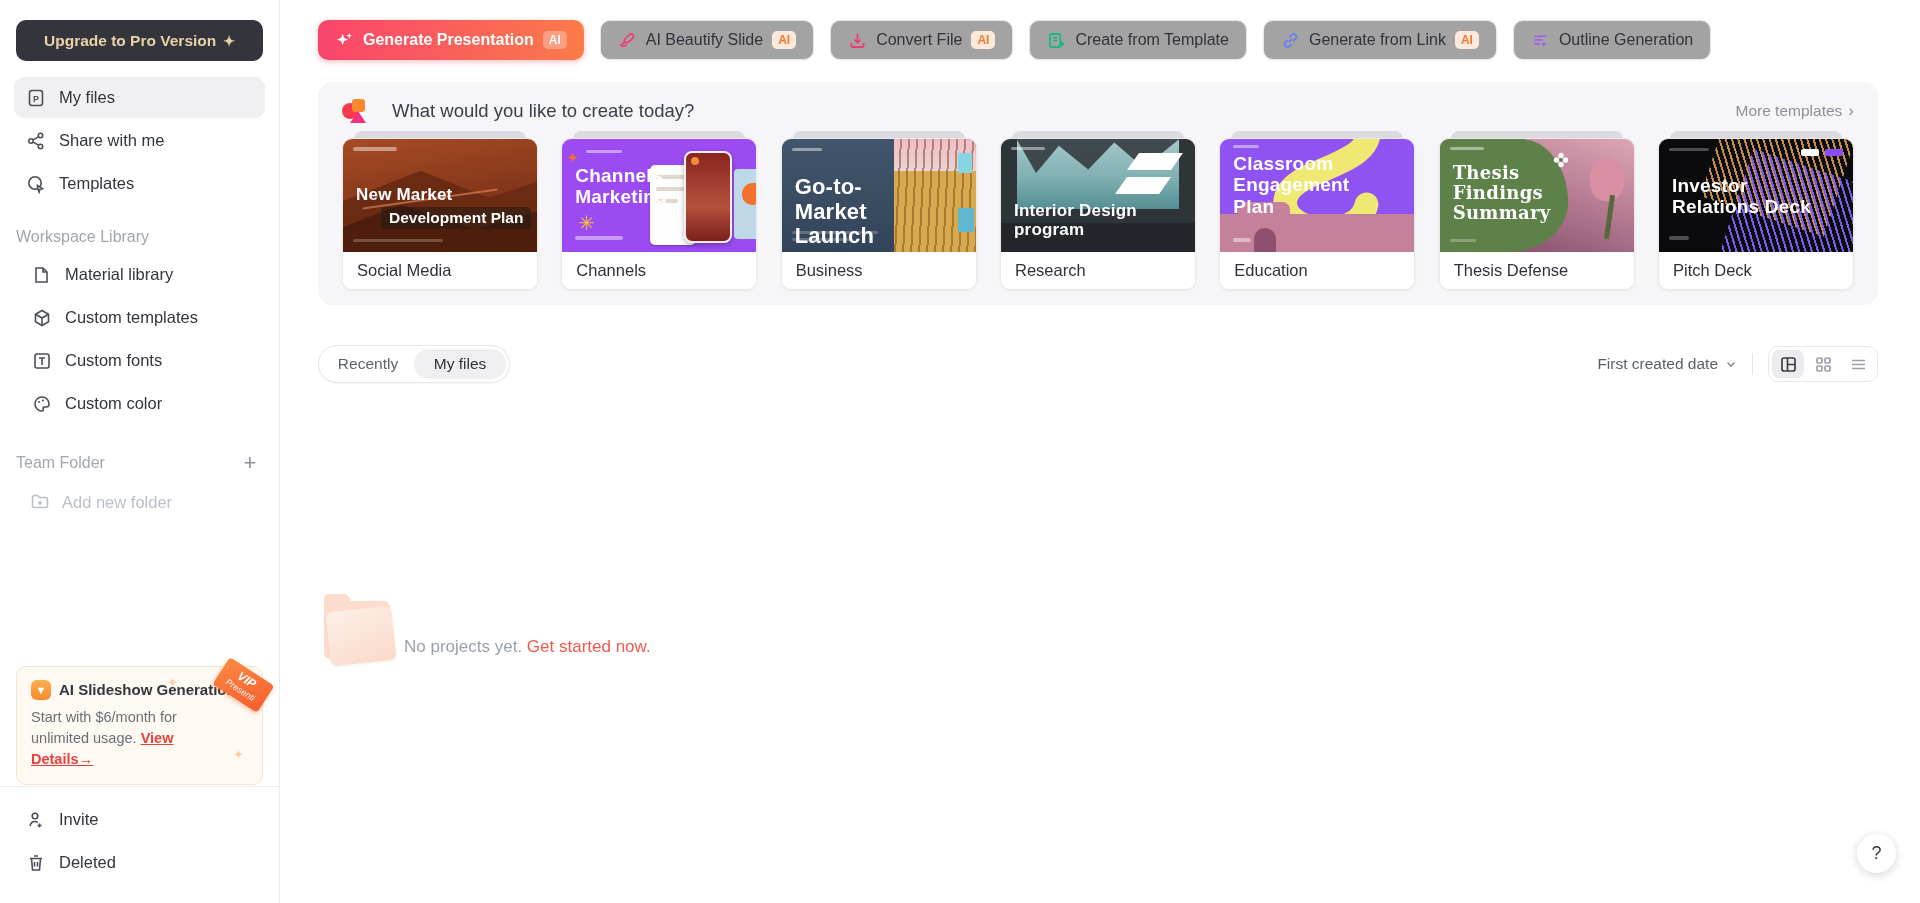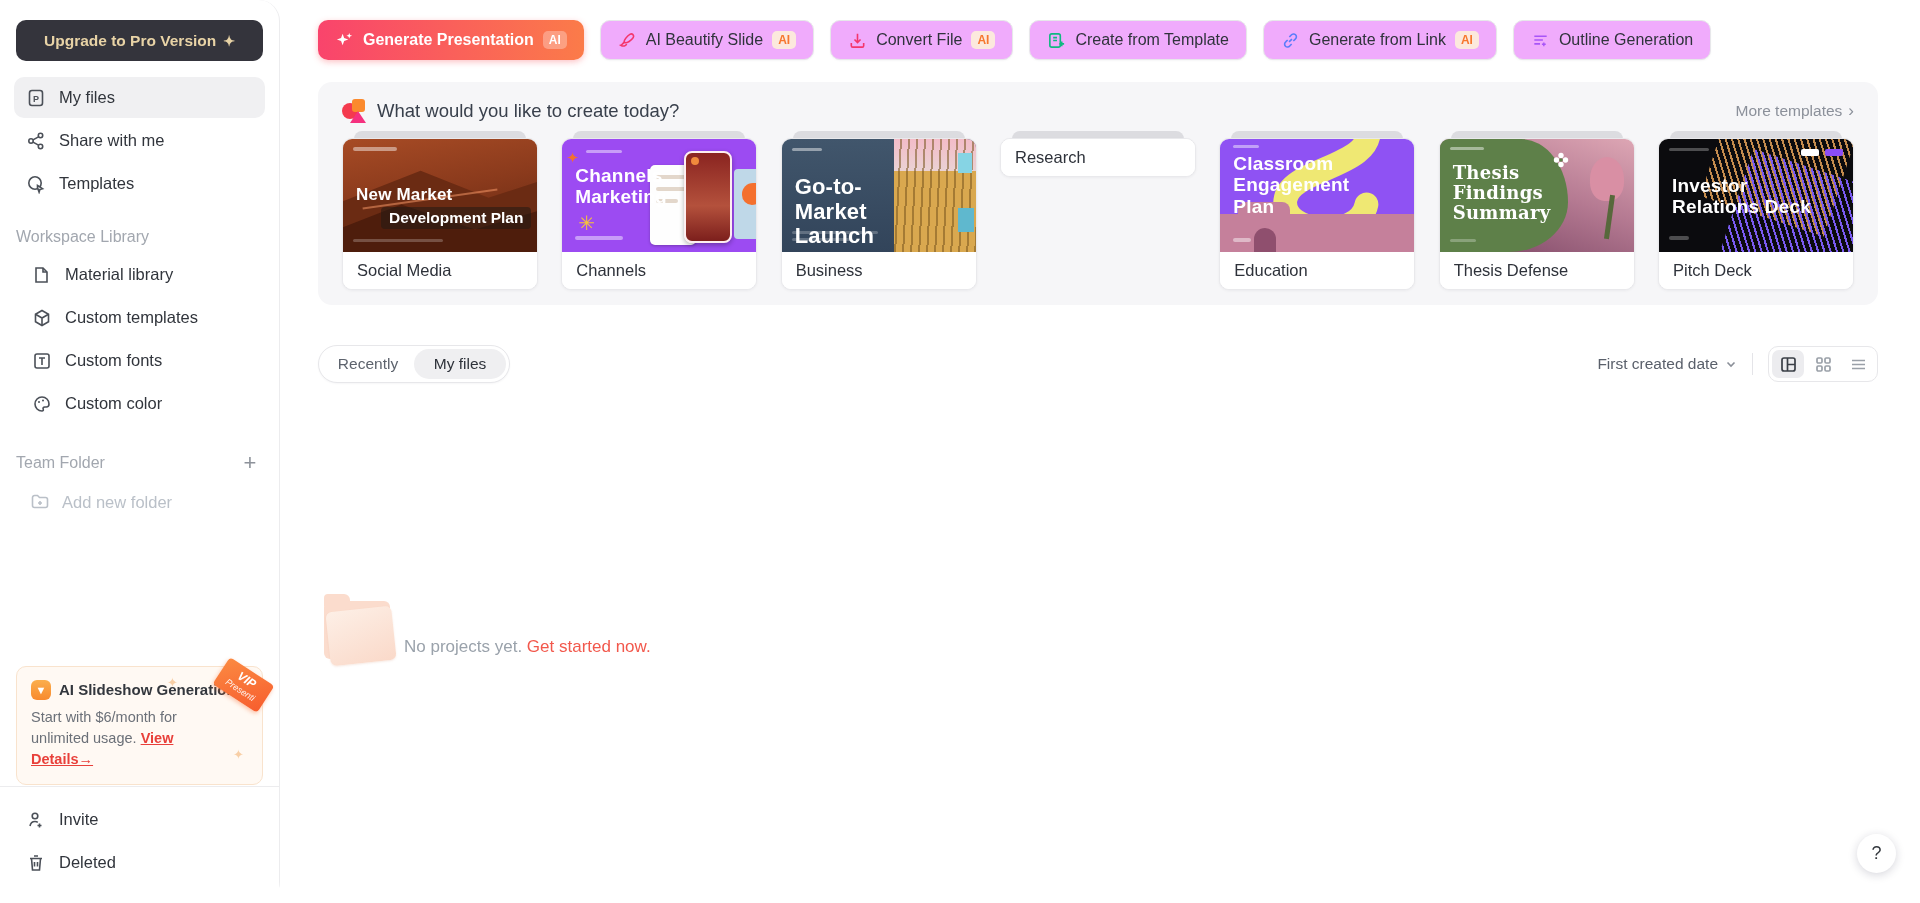--- a/index.html
+++ b/index.html
@@ -1,20 +1,20 @@
 <!DOCTYPE html>
 <html><head>
 <meta charset="utf-8">
 <style>
   * { margin:0; padding:0; box-sizing:border-box; }
   html,body { width:1920px; height:903px; overflow:hidden; }
   body { font-family:"Liberation Sans", sans-serif; background:#fff; color:#2f333b; position:relative; }
 
   
-  .sidebar { position:absolute; left:0; top:0; width:280px; height:903px; background:#fff; border-right:1px solid #ececee;border-radius:21px; }
+  .sidebar { position:absolute; left:0; top:0; width:280px; height:903px; background:#fff; border-right:1px solid #ececee; }
   .upgrade-btn { margin:20px 16px 16px; height:41px; background:#34343c; border-radius:10px; color:#E8D3A6; font-size:15.5px; font-weight:600; display:flex; align-items:center; justify-content:center; gap:7px; cursor:pointer; }
   .upgrade-star { color:#E8D3A6; font-size:14px; }
   .nav { padding:0 14px; }
   .nav-item { height:41px; border-radius:10px; display:flex; align-items:center; gap:13px; padding:0 11px; font-size:16.5px; color:#31353c; cursor:pointer; margin-bottom:2px; }
   .nav-item.active { background:#f0f0f2; }
   .nav-item .ic { width:21px; height:21px; flex:0 0 21px; color:#4b5058; display:flex; align-items:center; justify-content:center; }
   .nav-item .ic svg { width:20px; height:20px; }
   .section-title { margin:24px 0 8px 16px; font-size:16px; color:#A2A7AF; }
   .nav.indent { padding-left:20px; }
   .team-row { display:flex; align-items:center; justify-content:space-between; margin:26px 16px 10px 16px; }
@@ -36,29 +36,29 @@
   .promo-spark { position:absolute; color:#F8CFA6; font-size:13px; }
   .spark1 { top:8px; right:84px; }
   .spark2 { bottom:22px; right:18px; }
 
   .sidebar-footer { position:absolute; left:0; right:0; bottom:0; border-top:1px solid #ececee; padding:12px 14px 18px; background:#fff; }
 
   
   .main { position:absolute; left:281px; top:0; width:1639px; height:903px; padding:20px 42px 0 37px; }
 
   .toolbar { display:flex; gap:16px; align-items:center; }
-  .tbtn { height:40px; border-radius:10px; display:flex; align-items:center; gap:9px; padding:0 17px; font-size:16px; font-weight:500; color:#2f333b; background:#f0abfc; border:1px solid #e7e7ea; box-shadow:0 1px 2px rgba(20,20,40,.04); cursor:pointer; white-space:nowrap; }
+  .tbtn { height:40px; border-radius:10px; display:flex; align-items:center; gap:9px; padding:0 17px; font-size:16px; font-weight:500; color:#2f333b; background:#a3a3a3; border:1px solid #e7e7ea; box-shadow:0 1px 2px rgba(20,20,40,.04); cursor:pointer; white-space:nowrap; }
   .tbtn .ic { display:flex; } .tbtn .ic svg { width:19px; height:19px; }
   .tbtn.primary { background:linear-gradient(90deg,#F9446C,#FB7B49); border:none; color:#fff; font-weight:600; box-shadow:0 2px 6px rgba(249,80,90,.35); }
   .ai-badge { font-size:12px; font-weight:bold; padding:2px 6px; border-radius:5px; background:#FCE9DD; color:#F7772E; line-height:1.2; }
   .tbtn.primary .ai-badge { background:rgba(255,255,255,.30); color:#fff; }
 
   .banner { margin-top:22px; background:#F6F6F8; border-radius:14px; padding:17px 24px 22px; height:223px; }
   .banner-head { display:flex; align-items:center; justify-content:space-between; margin-bottom:15px; }
-  .banner-title-wrap { display:flex; align-items:center; gap:11px; }
+  .banner-title-wrap { display:flex; align-items:center; gap:26px; }
   .logo-mark { position:relative; width:24px; height:24px; }
   .logo-c { position:absolute; left:0; top:4px; width:16px; height:16px; border-radius:50%; background:#F43A4E; }
   .logo-s { position:absolute; right:1px; top:0; width:13px; height:13px; border-radius:3px; background:#FB8A2E; }
   .logo-t { position:absolute; right:0; bottom:0; width:0; height:0; border-left:8px solid transparent; border-right:8px solid transparent; border-bottom:12px solid #F5317F; }
   .banner-title { font-size:18.5px; font-weight:500; color:#39404c; }
   .more-link { font-size:15.5px; color:#8b909a; cursor:pointer; display:flex; align-items:center; gap:6px; }
   .more-chev { font-size:17px; }
 
   .cards { display:flex; justify-content:space-between; }
   .tcard { width:196px; position:relative; cursor:pointer; }
@@ -418,20 +418,29 @@
             <div class="mini" style="left:10px;bottom:18px;width:86px;height:3px;opacity:.5;"></div>
             <div class="mini" style="left:10px;bottom:11px;width:60px;height:3px;opacity:.5;"></div>
           </div>
           <div class="tcard-label">Business</div>
         </div>
       </div>
 
       <div class="tcard">
         <div class="stackbar"></div>
         <div class="tcard-body">
+          <div class="thumb th4">
+            <div class="mtn"></div>
+              <div class="peaks"></div>
+              <div class="floor"></div>
+            <div class="arr1"></div>
+              <div class="arr2"></div>
+            <div class="mini" style="left:10px;top:8px;width:34px;height:3px;"></div>
+            <div class="thumb-title t4">Interior Design program</div>
+          </div>
           <div class="tcard-label">Research</div>
         </div>
       </div>
 
       <div class="tcard">
         <div class="stackbar"></div>
         <div class="tcard-body">
           <div class="thumb th5">
             <svg class="squig" viewBox="0 0 196 113">
               <path d="M150,-14 C158,30 70,28 66,62 C62,96 140,104 148,66" fill="none" stroke="#EFE873" stroke-width="24" stroke-linecap="round"></path>

